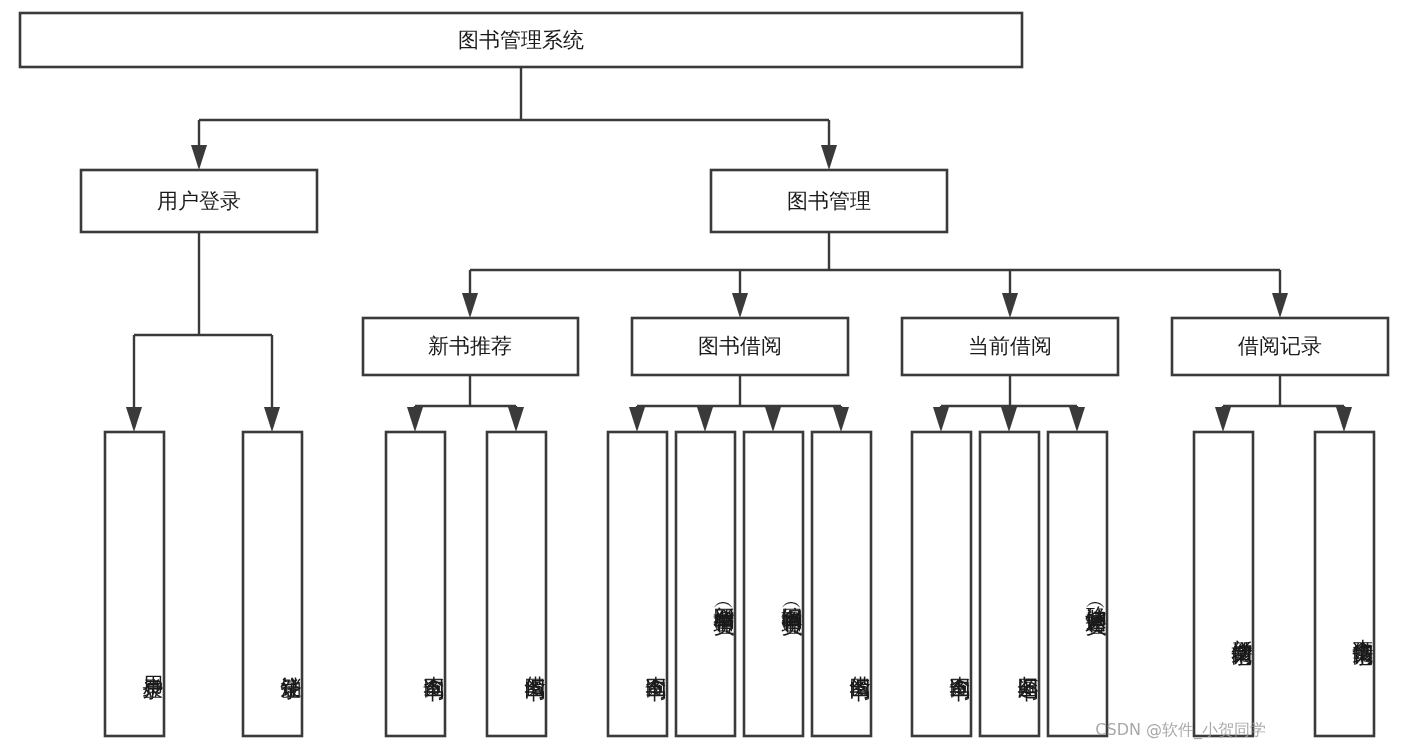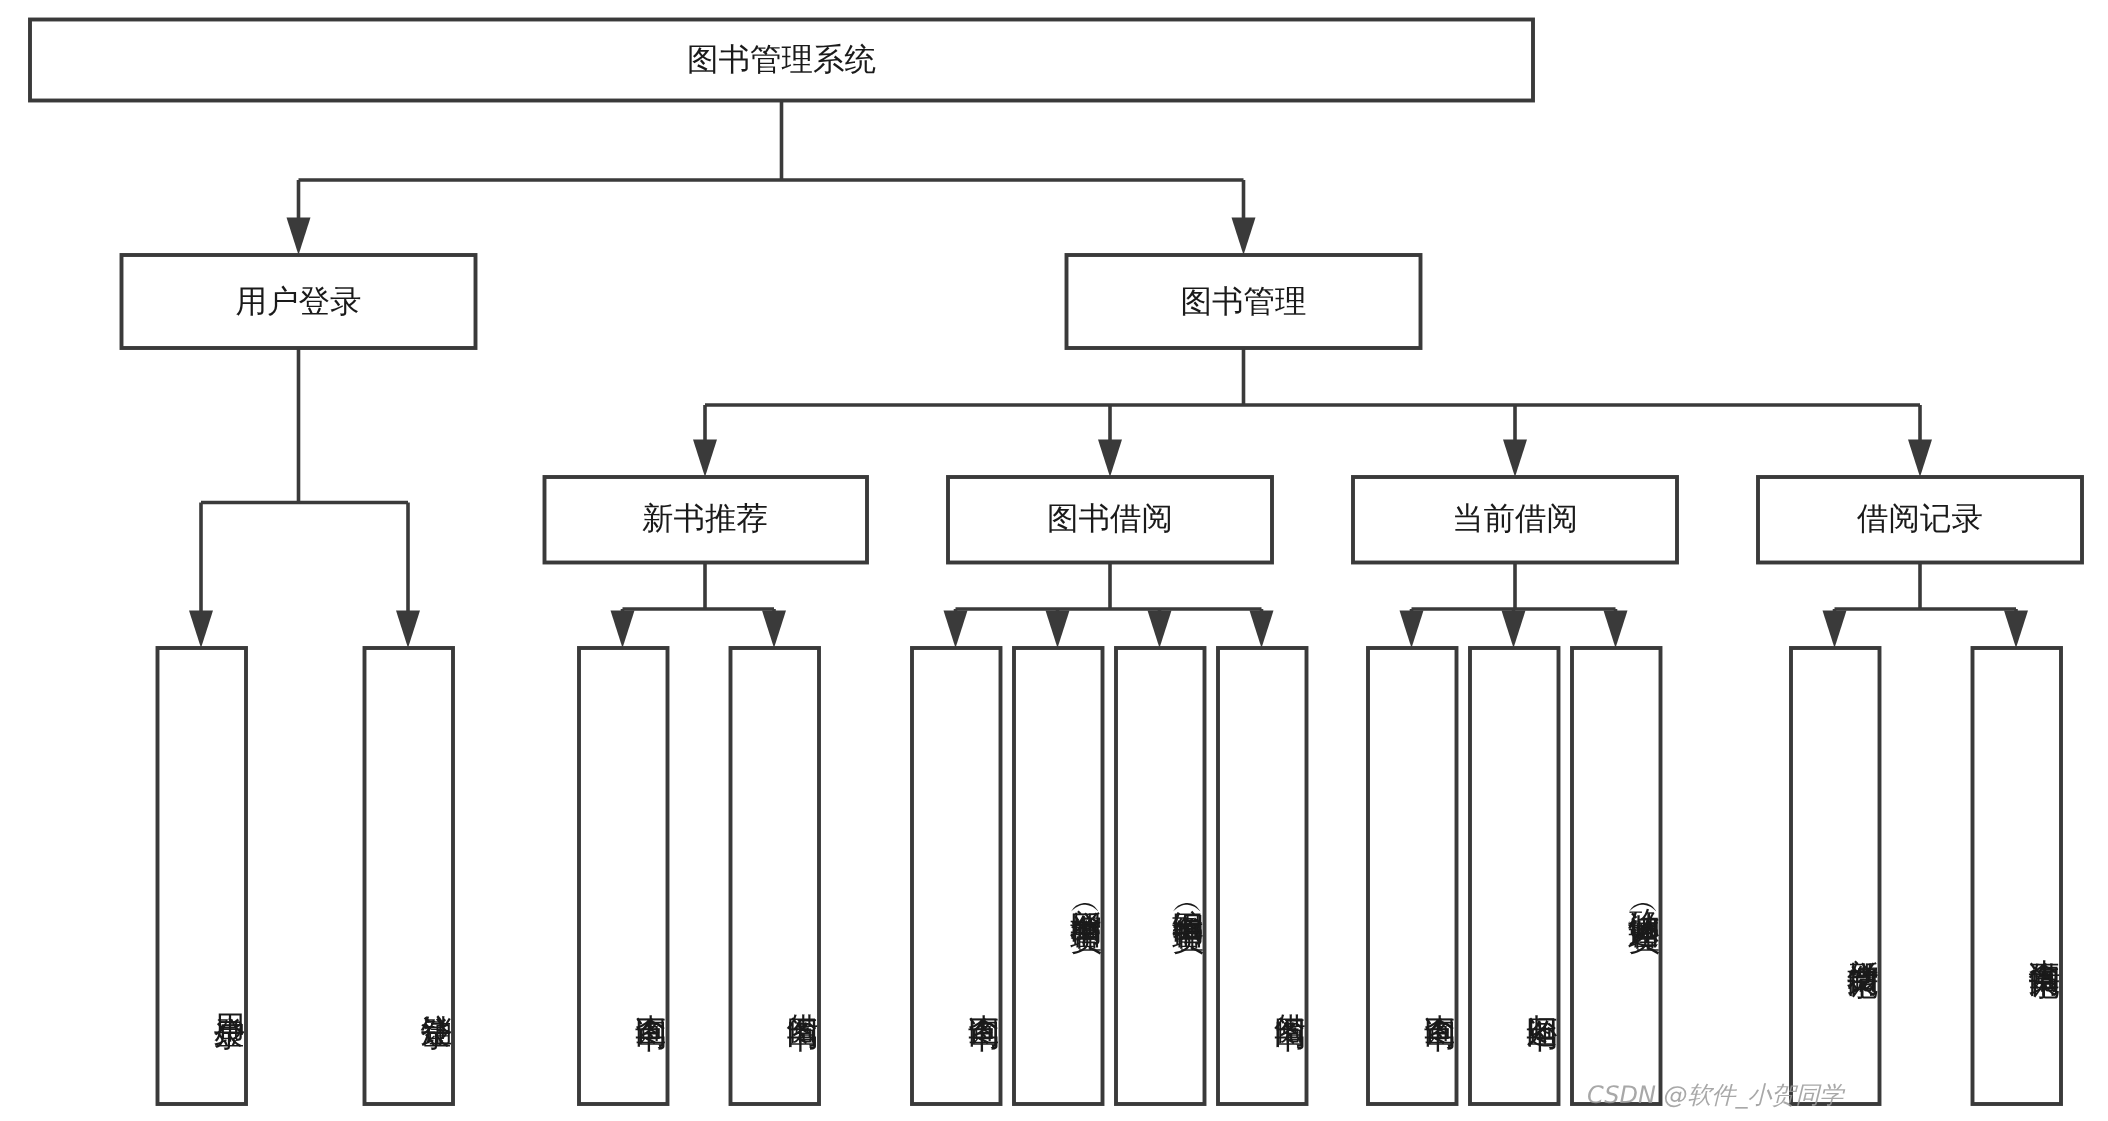--- a/index.html
+++ b/index.html
@@ -11,20 +11,21 @@
     width: 1405px;
     height: 747px;
     font-family: "DejaVu Sans", "Liberation Sans", sans-serif;
     overflow: hidden;
   }
   #diagram-root {
     position: relative;
     width: 1237px;
     height: 747px;
     background: #ffffff;
+    padding-left: 37px;
   }
   svg#tree-svg {
     position: absolute;
     left: 0;
     top: 0;
     width: 1405px;
     height: 747px;
   }
   .node-box {
     fill: #ffffff;
@@ -65,21 +66,20 @@
   }
   .watermark {
     position: absolute;
     right: 8px;
     bottom: 6px;
     font-family: "DejaVu Sans", "Liberation Sans", sans-serif;
     font-size: 16px;
     color: #9a9a9a;
     opacity: 0.85;
     white-space: nowrap;
-    font-style: italic;
   }
 </style>
 </head>
 <body>
 
 <div id="diagram-root">
 
   <svg id="tree-svg" viewBox="0 0 1405 747">
     <defs></defs>
 

